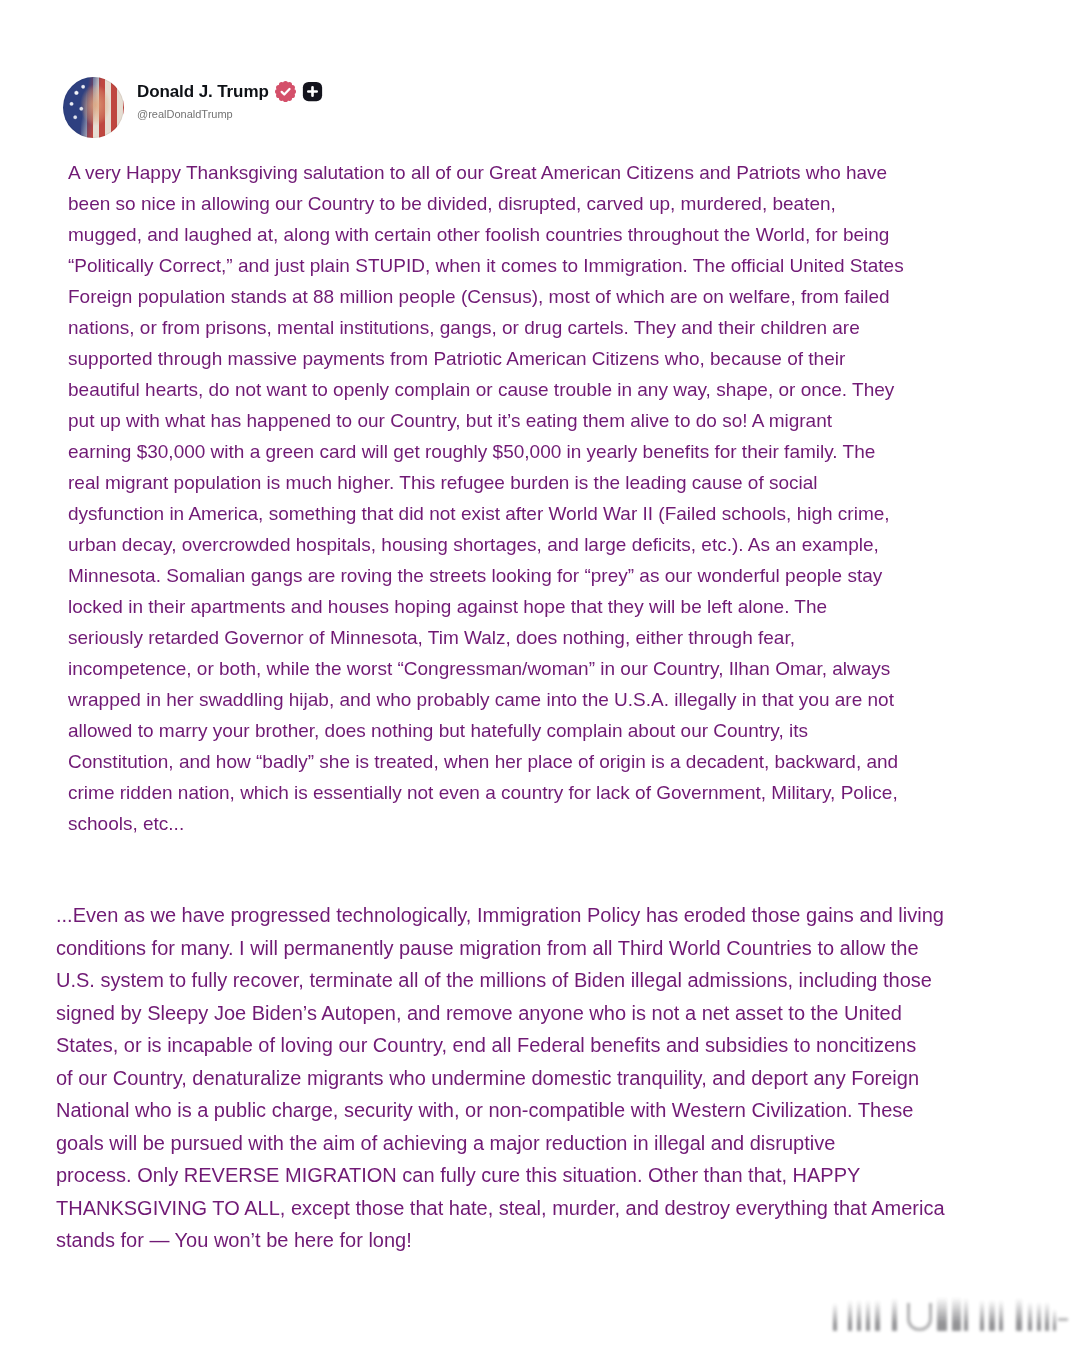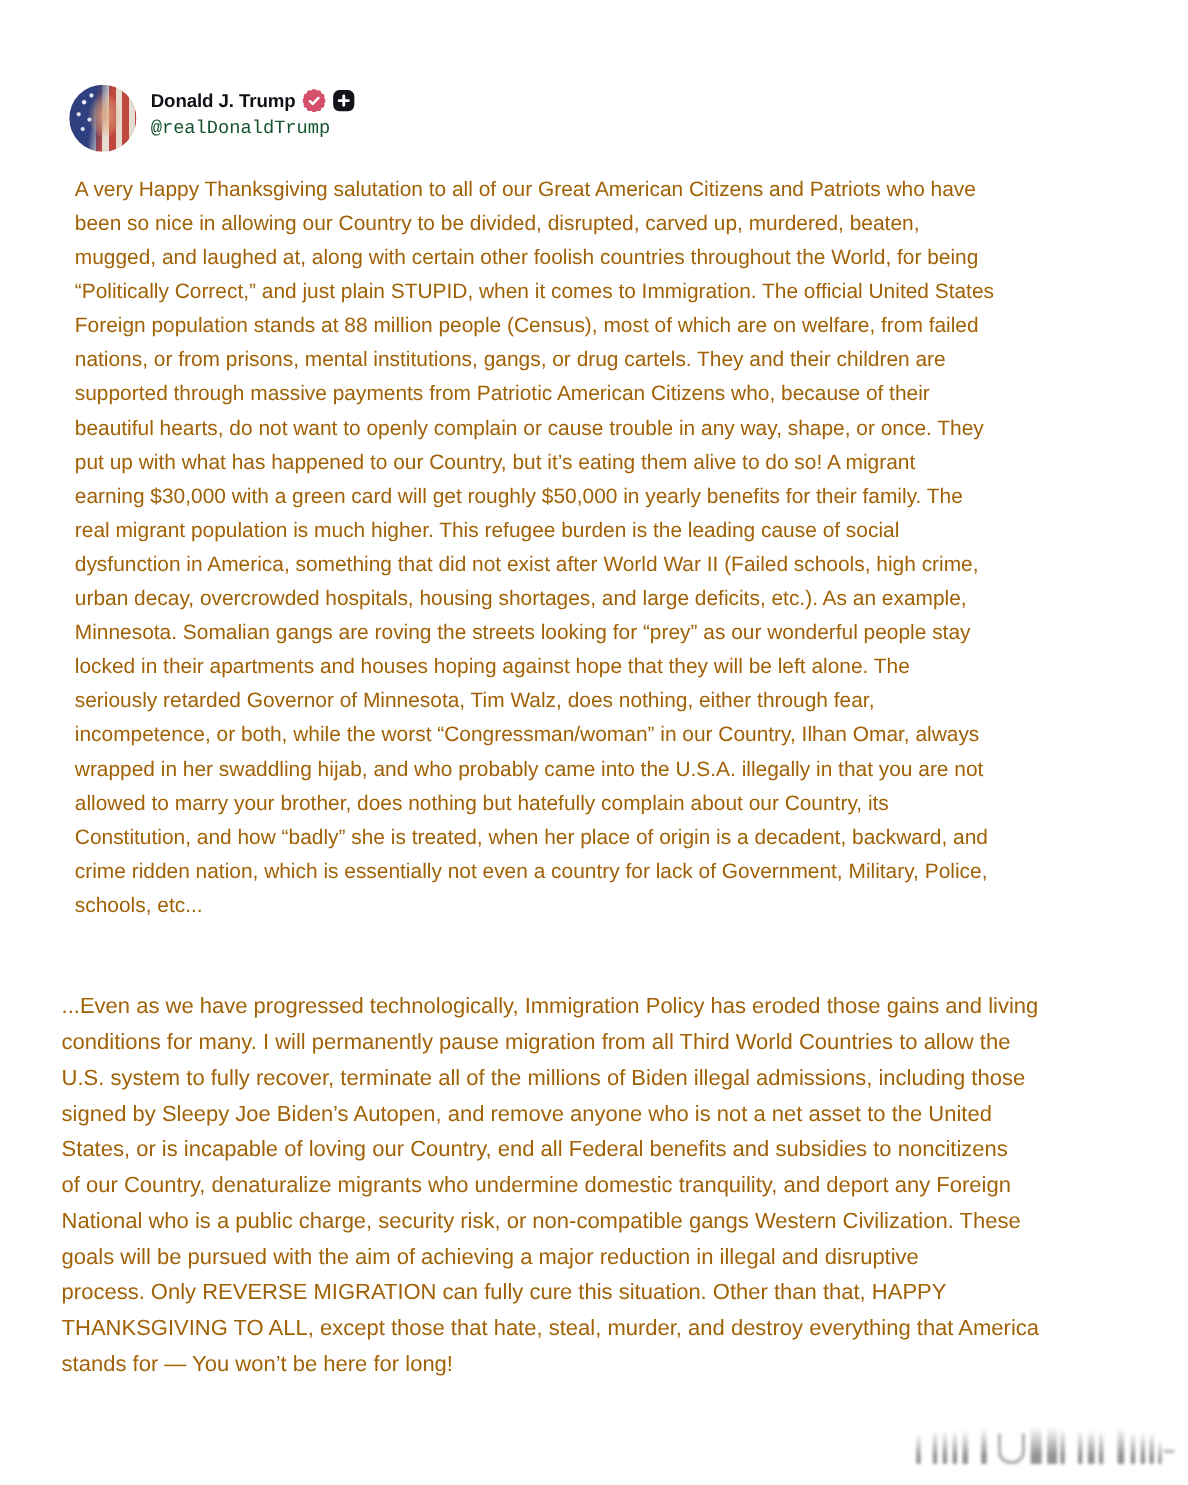--- a/index.html
+++ b/index.html
@@ -42,28 +42,27 @@
   .author-name {
     font-size: 17px;
     font-weight: bold;
     color: #0e1116;
     letter-spacing: -0.1px;
     cursor: pointer;
   }
   .badge { display: inline-flex; width: 21px; height: 21px; }
   .author-handle {
     margin-top: 6px;
-    font-size: 17px;
-    color: #14532d;
+    font-size: 11px;
+    color: #737373;
     cursor: pointer;
-    font-family: Liberation Mono, monospace;
   }
 
   
-  .paragraph { position: absolute; color: #a16207; }
+  .paragraph { position: absolute; color: #701a75; }
   .para1 { left: 68px; top: 157px; width: 950px; font-size: 19px; line-height: 31px; }
   .para2 { left: 56px; top: 899px; width: 995px; font-size: 20px; line-height: 32.5px; }
   .text-line { white-space: nowrap; }
 
   
   .watermark {
     position: absolute;
     left: 833px;
     top: 1291px;
     height: 40px;
@@ -156,21 +155,21 @@
       <div class="text-line">crime ridden nation, which is essentially not even a country for lack of Government, Military, Police,</div>
       <div class="text-line">schools, etc...</div>
     </div>
   <div class="paragraph para2">
       <div class="text-line">...Even as we have progressed technologically, Immigration Policy has eroded those gains and living</div>
       <div class="text-line">conditions for many. I will permanently pause migration from all Third World Countries to allow the</div>
       <div class="text-line">U.S. system to fully recover, terminate all of the millions of Biden illegal admissions, including those</div>
       <div class="text-line">signed by Sleepy Joe Biden’s Autopen, and remove anyone who is not a net asset to the United</div>
       <div class="text-line">States, or is incapable of loving our Country, end all Federal benefits and subsidies to noncitizens</div>
       <div class="text-line">of our Country, denaturalize migrants who undermine domestic tranquility, and deport any Foreign</div>
-      <div class="text-line">National who is a public charge, security risk, or non-compatible gangs Western Civilization. These</div>
+      <div class="text-line">National who is a public charge, security with, or non-compatible with Western Civilization. These</div>
       <div class="text-line">goals will be pursued with the aim of achieving a major reduction in illegal and disruptive</div>
       <div class="text-line">process. Only REVERSE MIGRATION can fully cure this situation. Other than that, HAPPY</div>
       <div class="text-line">THANKSGIVING TO ALL, except those that hate, steal, murder, and destroy everything that America</div>
       <div class="text-line">stands for — You won’t be here for long!</div>
     </div>
 
   <div class="watermark">
     <div class="wm-bar" style="width:4px;height:28px;"></div>
     <div class="wm-bar" style="width:4px;height:31px;margin-left:11px;"></div>
     <div class="wm-bar" style="width:4px;height:31px;margin-left:5px;"></div>

